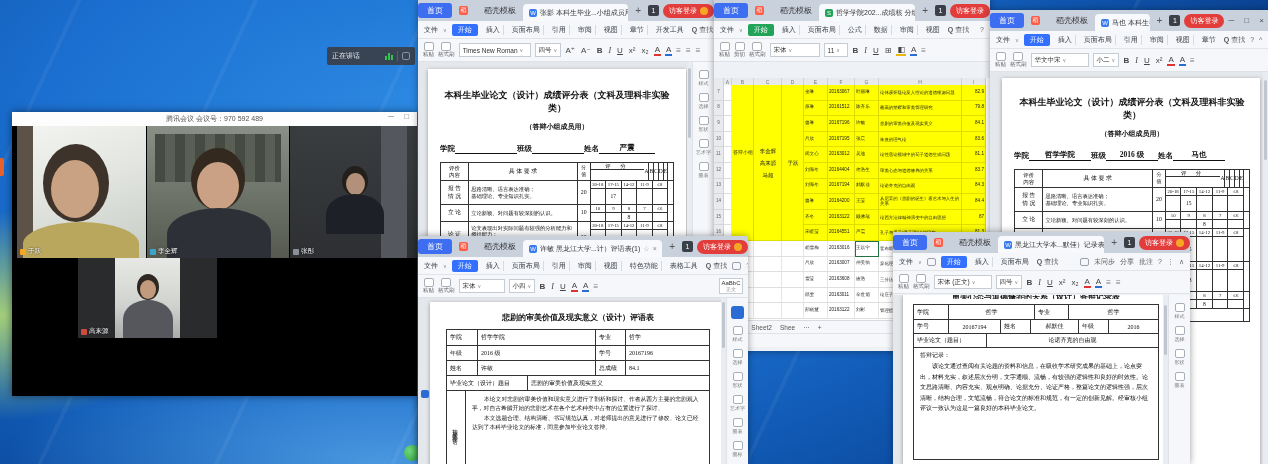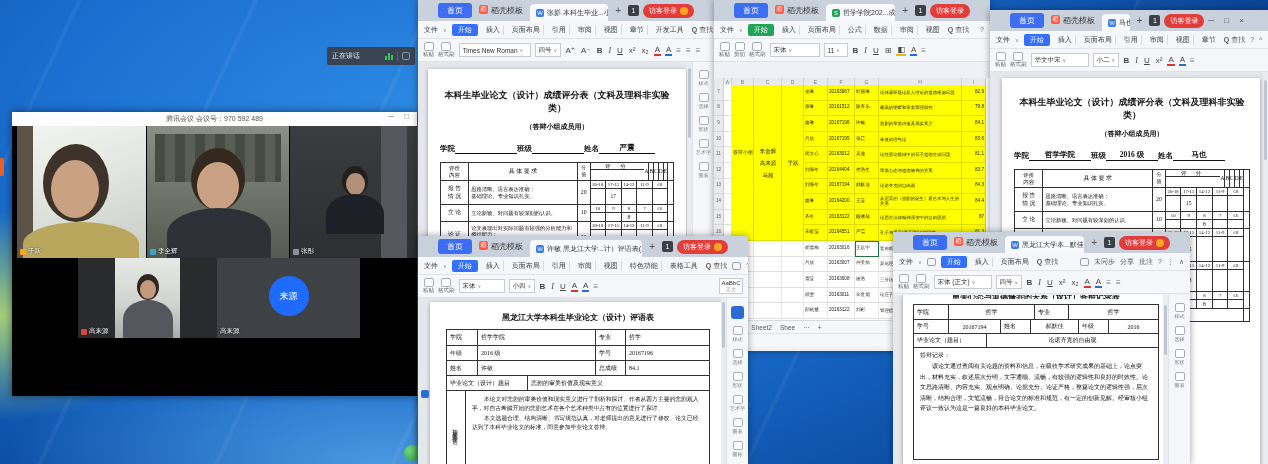--- a/index.html
+++ b/index.html
@@ -8,23 +8,23 @@
     background:
       radial-gradient(ellipse 260px 150px at 0% 68%, rgba(190,226,110,.85), rgba(190,226,110,0) 70%),
       radial-gradient(ellipse 500px 160px at 30% 100%, rgba(120,200,255,.55), rgba(120,200,255,0) 75%),
       radial-gradient(ellipse 900px 500px at 35% 30%, #2f8de5 0%, #1b6fd0 45%, #0f55ae 75%, #0a3f8d 100%);
   }
   #stage::before { content:""; position:absolute; inset:0;
       background:repeating-linear-gradient(115deg, rgba(255,255,255,0) 0 70px, rgba(255,255,255,.05) 70px 74px, rgba(255,255,255,0) 74px 160px); }
 
   
   .wps { position:absolute; background:#eef1f5; box-shadow:0 0 7px rgba(0,0,0,.4); overflow:hidden; }
-  .tabbar { height:21px; background:#c9d1dd; display:flex; align-items:center; gap:4px; padding:0 20px; white-space:nowrap; overflow:hidden; }
+  .tabbar { height:21px; background:#c9d1dd; display:flex; align-items:center; gap:4px; padding:0 0; white-space:nowrap; overflow:hidden; }
   .tab-home { background:#3d6df0; color:#fff; border-radius:3px; font-size:8px; padding:2px 9px; flex:0 0 auto; }
-  .tab-shell { display:flex; gap:3px; font-size:8px; color:#333; flex:0 0 auto; padding:0 3px; }
+  .tab-shell { display:flex; align-items:center; gap:16px; font-size:8px; color:#333; flex:0 0 auto; padding:0 3px; }
   .rk-ic { width:9px; height:9px; background:#ff5a44; border-radius:2px; color:#fff; font-size:6px; line-height:9px; text-align:center; }
   .tab-doc { background:#f7f9fc; border-radius:4px 4px 0 0; height:17px; align-self:flex-end; display:flex; align-items:center; font-size:7px; color:#333; padding:0 6px; gap:3px; flex:0 1 auto; overflow:hidden; }
   .doc-ic { width:8px; height:8px; border-radius:2px; background:#3a7af0; color:#fff; font-size:6px; line-height:8px; text-align:center; flex:0 0 auto;}
   .doc-ic.green { background:#21a457; }
   .tab-star { color:#9aa1ab; font-size:7px; }
   .tab-plus { font-size:10px; color:#555; padding:0 3px; flex:0 0 auto;}
   .tab-badge { width:11px; height:11px; background:#3b3f47; color:#fff; border-radius:2px; font-size:7px; line-height:11px; text-align:center; flex:0 0 auto;}
   .login { display:flex; align-items:center; gap:3px; background:#e23d3b; color:#fff; border-radius:9px; font-size:7px; padding:2px 6px; flex:0 0 auto;}
   .login .pers { width:8px; height:8px; border-radius:50%; background:#f6a623; }
   .winctl { margin-left:auto; color:#4a4f57; font-size:8px; letter-spacing:4px; flex:0 0 auto; }
@@ -173,28 +173,20 @@
       <div style="position:absolute;left:37px;top:0;width:65px;height:80px;background:linear-gradient(180deg,#e8e9e6 0%,#cfd2ce 60%,#a9aca8 100%)">
         <div class="head" style="left:22px;top:16px;width:22px;height:26px;background:#2f2721"></div>
         <div class="head" style="left:25px;top:22px;width:16px;height:19px;background:#c29b7e"></div>
         <div class="shoulders" style="left:8px;top:42px;width:50px;height:38px;background:#55575c"></div>
       </div>
       <div class="vlabel">
         <span class="mic2" style="background:#d2493f"></span>
         <span>高来源</span>
       </div>
     </div>
-    <div class="vtile" style="left:205px;top:146px;width:143px;height:80px;background:#3e4145">
-      <div class="avatar-circle">
-          <span>来源</span>
-        </div>
-      <div class="vlabel">
-        <span>高来源</span>
-      </div>
-    </div>
   </div>
 
   <div class="wps" id="winA" style="left:418px;top:0;width:296px;height:464px;z-index:3">
     <div class="tabbar">
       <div class="tab-home">首页</div>
       <div class="tab-shell">
           <span class="rk-ic">稻</span>
           <span>稻壳模板</span>
         </div>
       <div class="tab-doc">
@@ -1016,21 +1008,21 @@
       <span class="tbtn red">A</span>
       <span class="tbtn blue">A</span>
       <span class="aln">≡</span>
       <div class="stylebox" style="margin-left:auto">
           <div>AaBbC</div>
           <div style="font-size:5px;color:#888">正文</div>
         </div>
     </div>
     <div class="docarea" style="top:62px">
       <div class="page" style="left:12px;top:4px;width:294px;height:165px;padding:10px 14px 0 16px">
-        <div style="font-weight:bold;font-size:8px;text-align:center">黑龙江大学本科生毕业论文（设计）评语表</div>
+        <div style="font-weight:bold;font-size:8px;text-align:center">悲剧的审美价值及现实意义（设计）评语表</div>
         <div class="itbl" style="margin-top:6px">
           <div class="ir" style="height:15px">
             <div class="ic2" style="width:30px">学院</div>
               <div class="ic2" style="width:118px">哲学学院</div>
             <div class="ic2" style="width:30px">专业</div>
               <div class="ic2" style="flex:1">哲学</div>
           </div>
           <div class="ir" style="height:15px">
             <div class="ic2" style="width:30px">年级</div>
               <div class="ic2" style="width:118px">2016 级</div>

